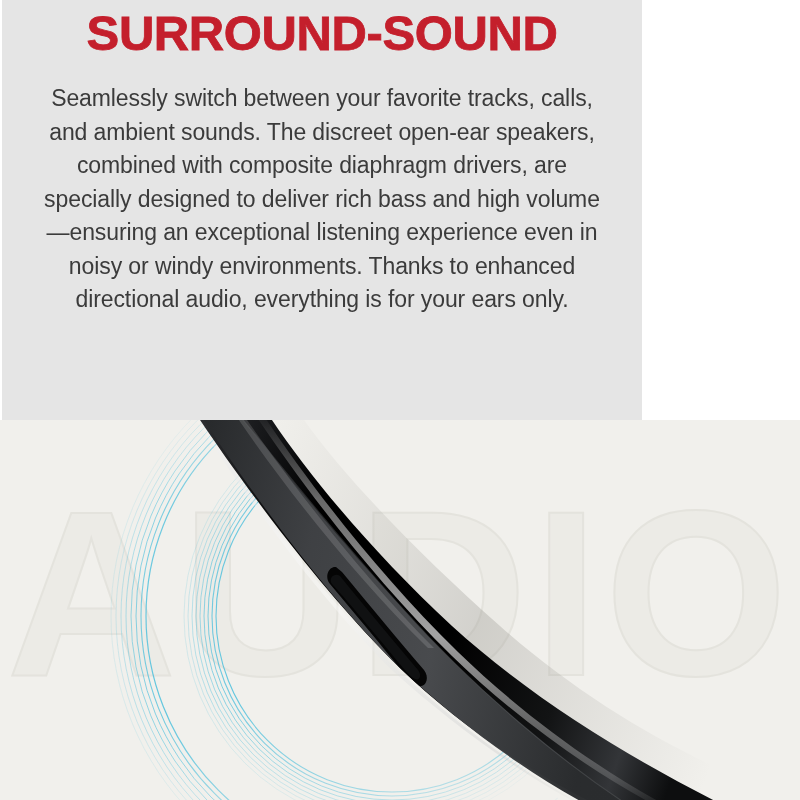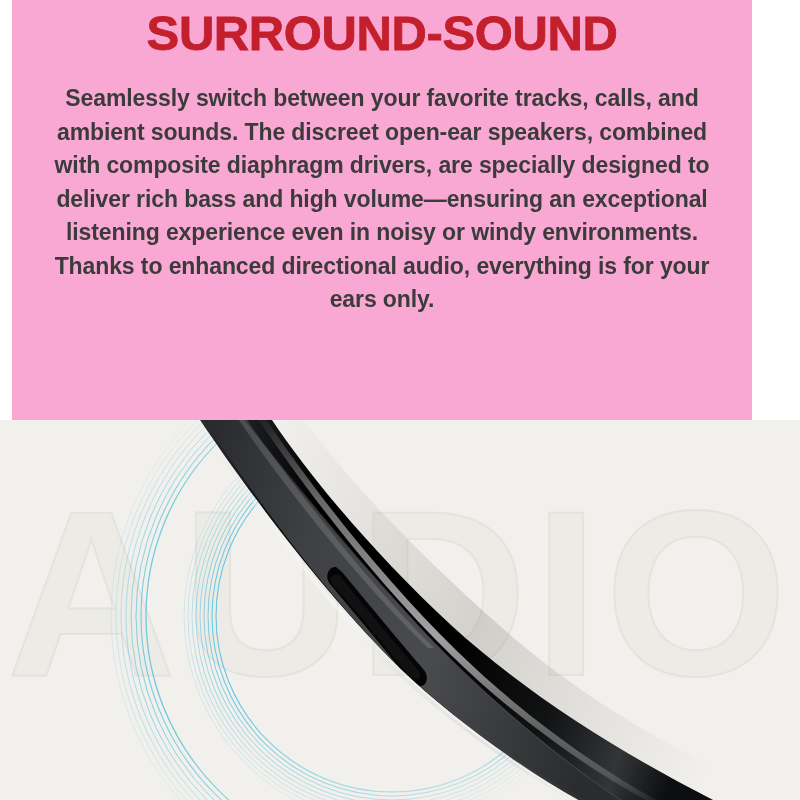--- a/index.html
+++ b/index.html
@@ -16,25 +16,25 @@
     position: relative;
     width: 800px;
     height: 800px;
     overflow: hidden;
     background: #ffffff;
   }
 
   
   .text-panel {
     position: absolute;
-    left: 12px;
+    left: 2px;
     top: 0;
-    width: 740px;
+    width: 640px;
     height: 420px;
-    background: #f9a8d4;
+    background: #e5e5e5;
     box-sizing: border-box;
     padding: 0;
   }
 
   .headline {
     margin: 0;
     padding-top: 6px;
     text-align: center;
     color: #C41F2C;
     font-family: "Liberation Sans", "DejaVu Sans", sans-serif;
@@ -49,21 +49,21 @@
     white-space: nowrap;
   }
 
   .body-copy {
     margin: 0;
     padding: 22px 40px 0 40px;
     text-align: center;
     color: #3B3B3B;
     font-size: 23px;
     line-height: 33.5px;
-    font-weight: 700;
+    font-weight: 400;
     letter-spacing: -0.1px;
   }
 
   
   .image-panel {
     position: absolute;
     left: 0;
     top: 420px;
     width: 800px;
     height: 380px;

